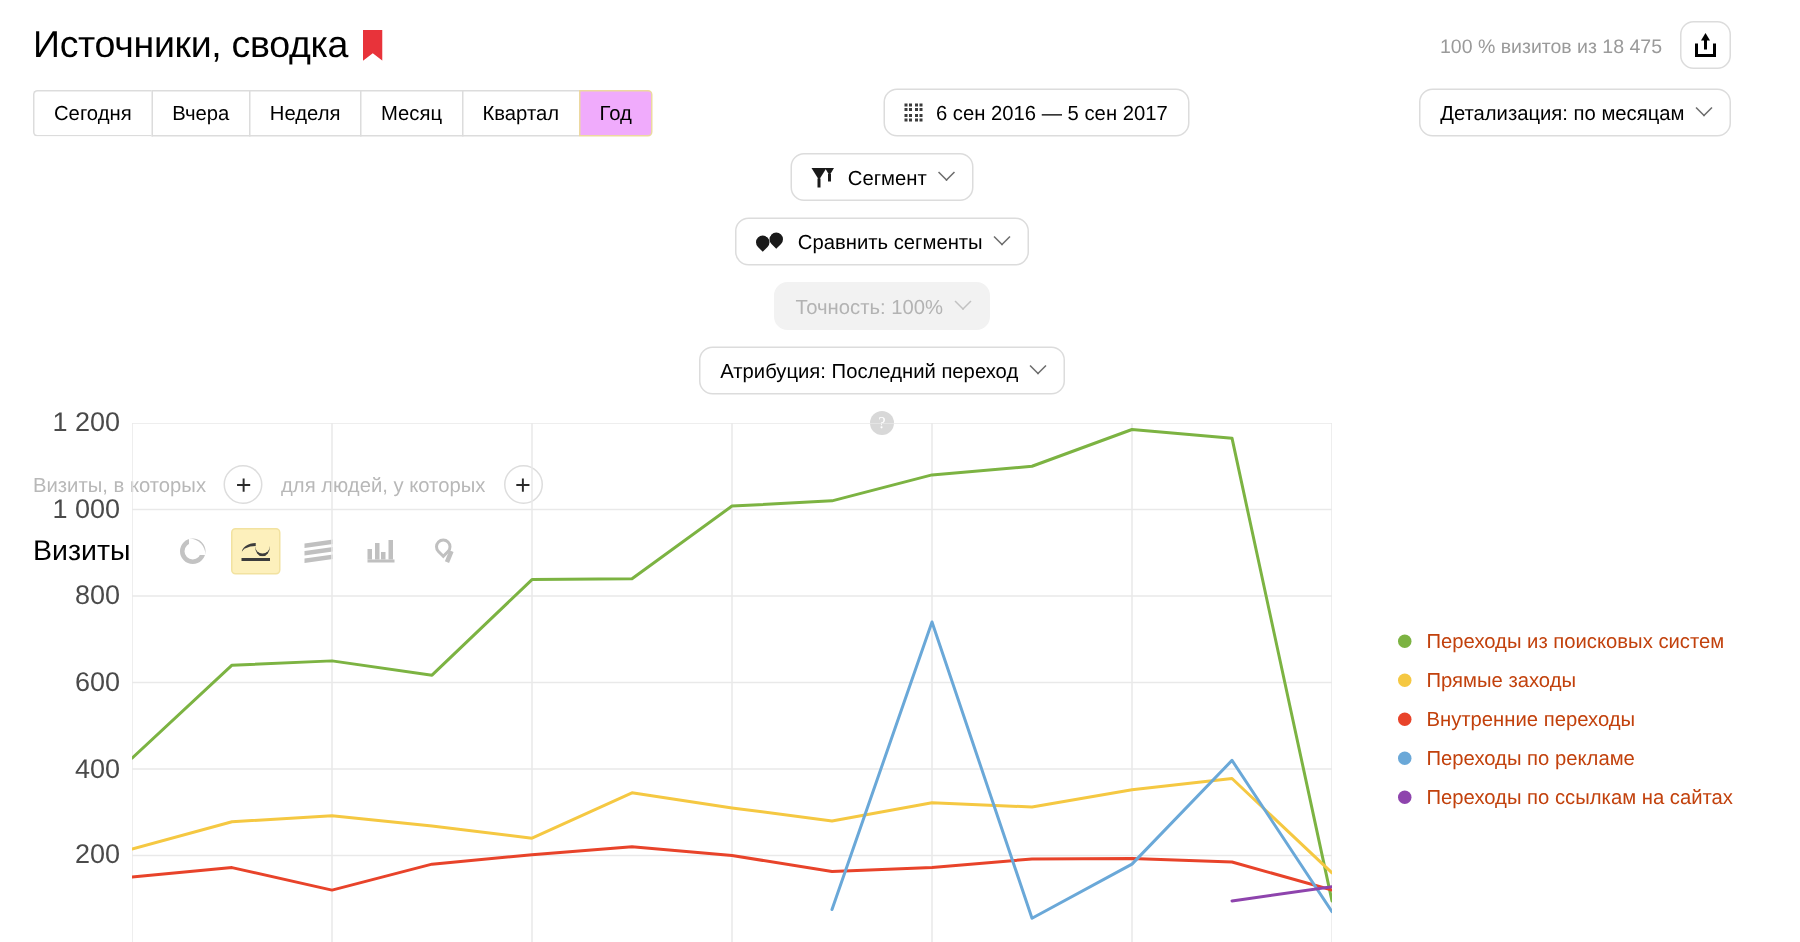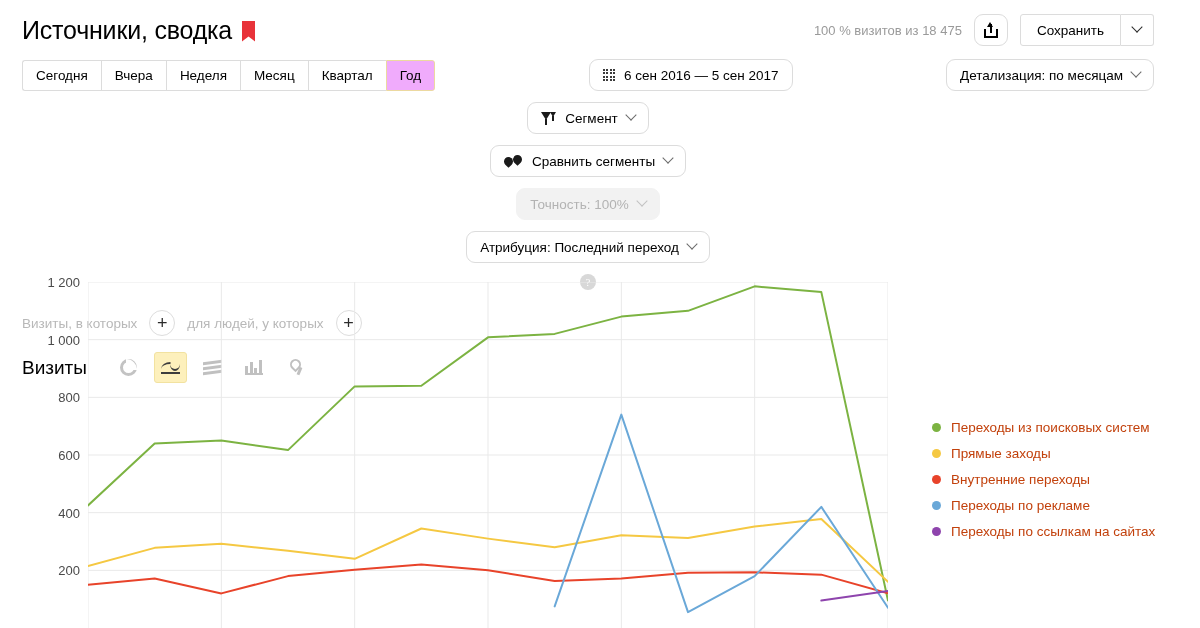--- a/index.html
+++ b/index.html
@@ -186,21 +186,21 @@
   .ic-map .pin {
     position: absolute; left: 2px; top: 0; width: 11px; height: 11px;
     border: 2.5px solid #c0c0c0; border-radius: 50% 50% 50% 0; transform: rotate(-45deg);
   }
   .ic-map .tail { position: absolute; left: 10px; top: 8px; width: 2.5px; height: 8px; background: #c0c0c0; transform: rotate(22deg); }
 
   
   .chart-wrap { position: absolute; left: 0; top: 268px; width: 1200px; height: 360px; }
   .ylabels { position: absolute; left: 0; top: 0; width: 80px; height: 360px; }
   .ylabel {
-    position: absolute; right: 0; font-size: 13px; color: #4a4a4a;
+    position: absolute; right: 0; font-size: 18px; color: #4a4a4a;
     transform: translateY(-50%); text-align: right; width: 76px;
   }
   .plot { position: absolute; left: 88px; top: 14px; width: 800px; height: 346px; }
   .plot svg { display: block; }
   .legend { position: absolute; left: 932px; top: 152px; }
   .legend-item { display: flex; align-items: center; margin-bottom: 11px; }
   .legend-dot { width: 9px; height: 9px; border-radius: 50%; margin-right: 10px; flex: 0 0 auto; }
   .legend-label { font-size: 13.5px; color: #c2410c; white-space: nowrap; }
 </style>
 </head>
@@ -213,26 +213,20 @@
       <span>Источники, сводка</span><span class="bookmark-icon"></span>
     </div>
     <div class="header-right">
       <span class="visits-info">100 % визитов из 18 475</span>
       <div class="btn btn-icon-only">
         <span class="share-ic">
           <span class="box"></span>
             <span class="stem"></span>
             <span class="arr"></span>
         </span>
-      </div>
-      <div class="save-group">
-        <div class="btn">Сохранить</div>
-        <div class="btn">
-          <span class="chev dark"></span>
-        </div>
       </div>
     </div>
   </div>
 
   <div class="toolbar">
     <div class="seg-group">
       <div class="seg">Сегодня</div>
       <div class="seg">Вчера</div>
       <div class="seg">Неделя</div>
       <div class="seg">Месяц</div>

